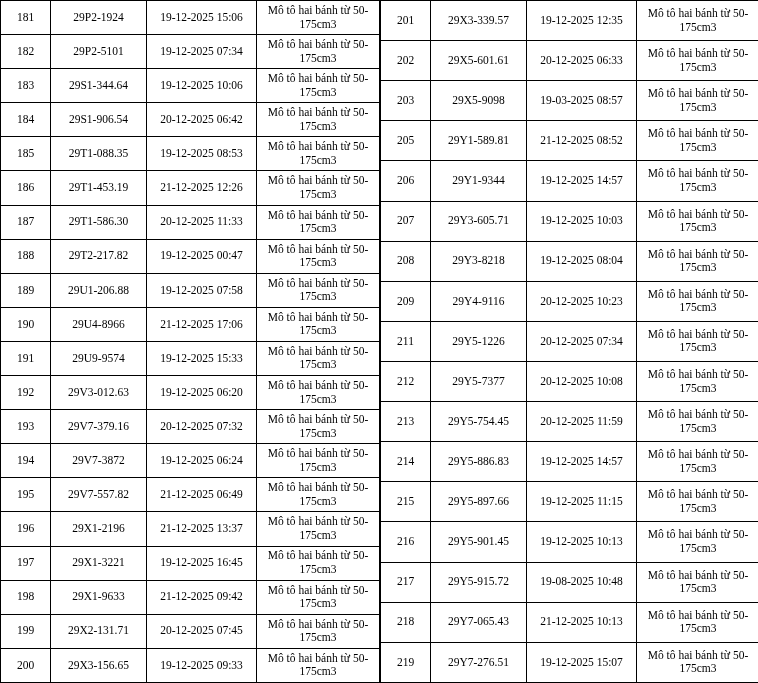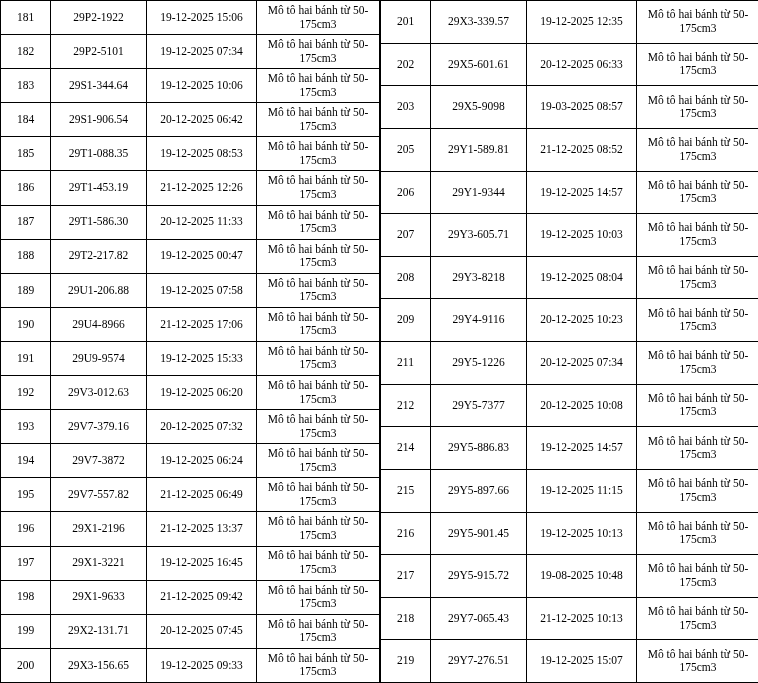--- a/index.html
+++ b/index.html
@@ -52,21 +52,21 @@
   <table class="reg-table left-table">
     <colgroup>
       <col class="col-idx">
         <col class="col-plate">
         <col class="col-time">
         <col class="col-type">
     </colgroup>
     <tbody id="left-body">
         <tr>
           <td>181</td>
-          <td>29P2-1922</td>
+          <td>29P2-1924</td>
           <td>19-12-2025 15:06</td>
           <td class="type-cell">Mô tô hai bánh từ 50-175cm3</td>
         </tr>
         <tr>
           <td>182</td>
           <td>29P2-5101</td>
           <td>19-12-2025 07:34</td>
           <td class="type-cell">Mô tô hai bánh từ 50-175cm3</td>
         </tr>
         <tr>
@@ -242,20 +242,26 @@
           <td>20-12-2025 07:34</td>
           <td class="type-cell">Mô tô hai bánh từ 50-175cm3</td>
         </tr>
         <tr>
           <td>212</td>
           <td>29Y5-7377</td>
           <td>20-12-2025 10:08</td>
           <td class="type-cell">Mô tô hai bánh từ 50-175cm3</td>
         </tr>
         <tr>
+          <td>213</td>
+          <td>29Y5-754.45</td>
+          <td>20-12-2025 11:59</td>
+          <td class="type-cell">Mô tô hai bánh từ 50-175cm3</td>
+        </tr>
+        <tr>
           <td>214</td>
           <td>29Y5-886.83</td>
           <td>19-12-2025 14:57</td>
           <td class="type-cell">Mô tô hai bánh từ 50-175cm3</td>
         </tr>
         <tr>
           <td>215</td>
           <td>29Y5-897.66</td>
           <td>19-12-2025 11:15</td>
           <td class="type-cell">Mô tô hai bánh từ 50-175cm3</td>

